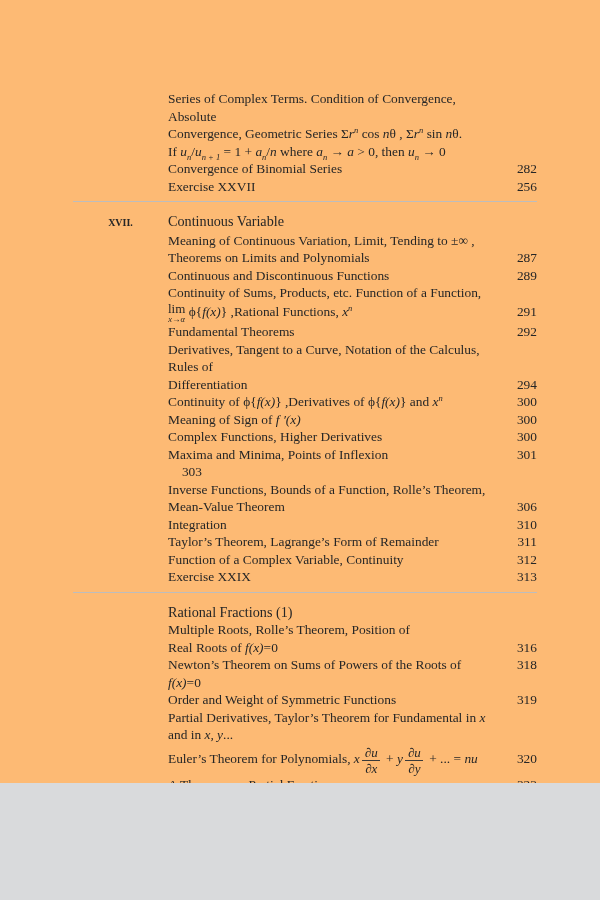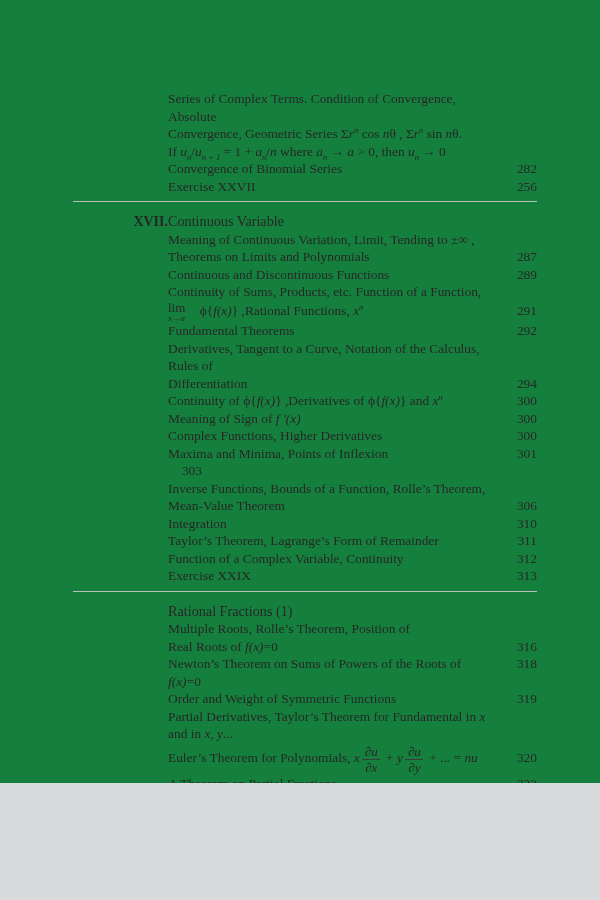--- a/index.html
+++ b/index.html
@@ -3,35 +3,35 @@
 <meta charset="utf-8">
 <style>
   html,body{margin:0;padding:0;}
   body{
     width:600px;height:900px;
     background:#ffffff;
     font-family:"Liberation Serif","DejaVu Serif",serif;
     color:#262626;
     -webkit-font-smoothing:antialiased;
   }
-  .page{position:relative;width:600px;height:900px;background:#15803d;overflow:hidden;}
+  .page{position:relative;width:600px;height:900px;background:#fdba74;overflow:hidden;}
   .bottom-band{position:absolute;left:0;top:783px;width:600px;height:117px;background:#d9dadc;}
   .toc{position:absolute;left:73px;top:90px;width:464px;}
   .row{display:flex;align-items:baseline;min-height:17.5px;font-size:13.4px;line-height:17.5px;}
-  .num-col{flex:none;width:95px;text-align:right;box-sizing:border-box;
-           font-weight:bold;font-size:14px;}
+  .num-col{flex:none;width:95px;text-align:center;box-sizing:border-box;
+           font-weight:bold;font-size:10px;}
   .content{flex:1;padding-right:6px;}
   .page-col{flex:none;width:34px;text-align:right;font-size:13.4px;}
   .chapter .content,.subheading .content{font-weight:normal;font-size:14.2px;}
   .chapter{margin-top:2px;}
   .rule{border:none;border-top:1px solid #bdbdbd;height:0;margin:6px 0 11px 0;}
   .mi{font-style:italic;}
   sup{font-size:8.5px;font-style:italic;line-height:0;}
   sub{font-size:8.5px;font-style:italic;line-height:0;}
-  .limstack{display:inline-block;text-align:center;vertical-align:-6px;line-height:1;margin-right:11px;}
+  .limstack{display:inline-block;text-align:center;vertical-align:-6px;line-height:1;margin-right:0;}
   .limtop{display:block;font-size:13px;}
   .limunder{display:block;font-size:8.5px;font-style:italic;margin-top:0px;}
   .frac{display:inline-flex;flex-direction:column;align-items:center;vertical-align:middle;
         line-height:1.05;font-style:italic;margin:1px 2px;position:relative;top:1px;}
   .frac .fnum{padding:0 3px 1px 3px;font-size:13px;}
   .frac .fden{border-top:1px solid #3a3a3a;padding:1px 3px 0 3px;font-size:13px;}
   .frac sub{font-size:7.5px;}
 </style>
 </head>
 <body>

